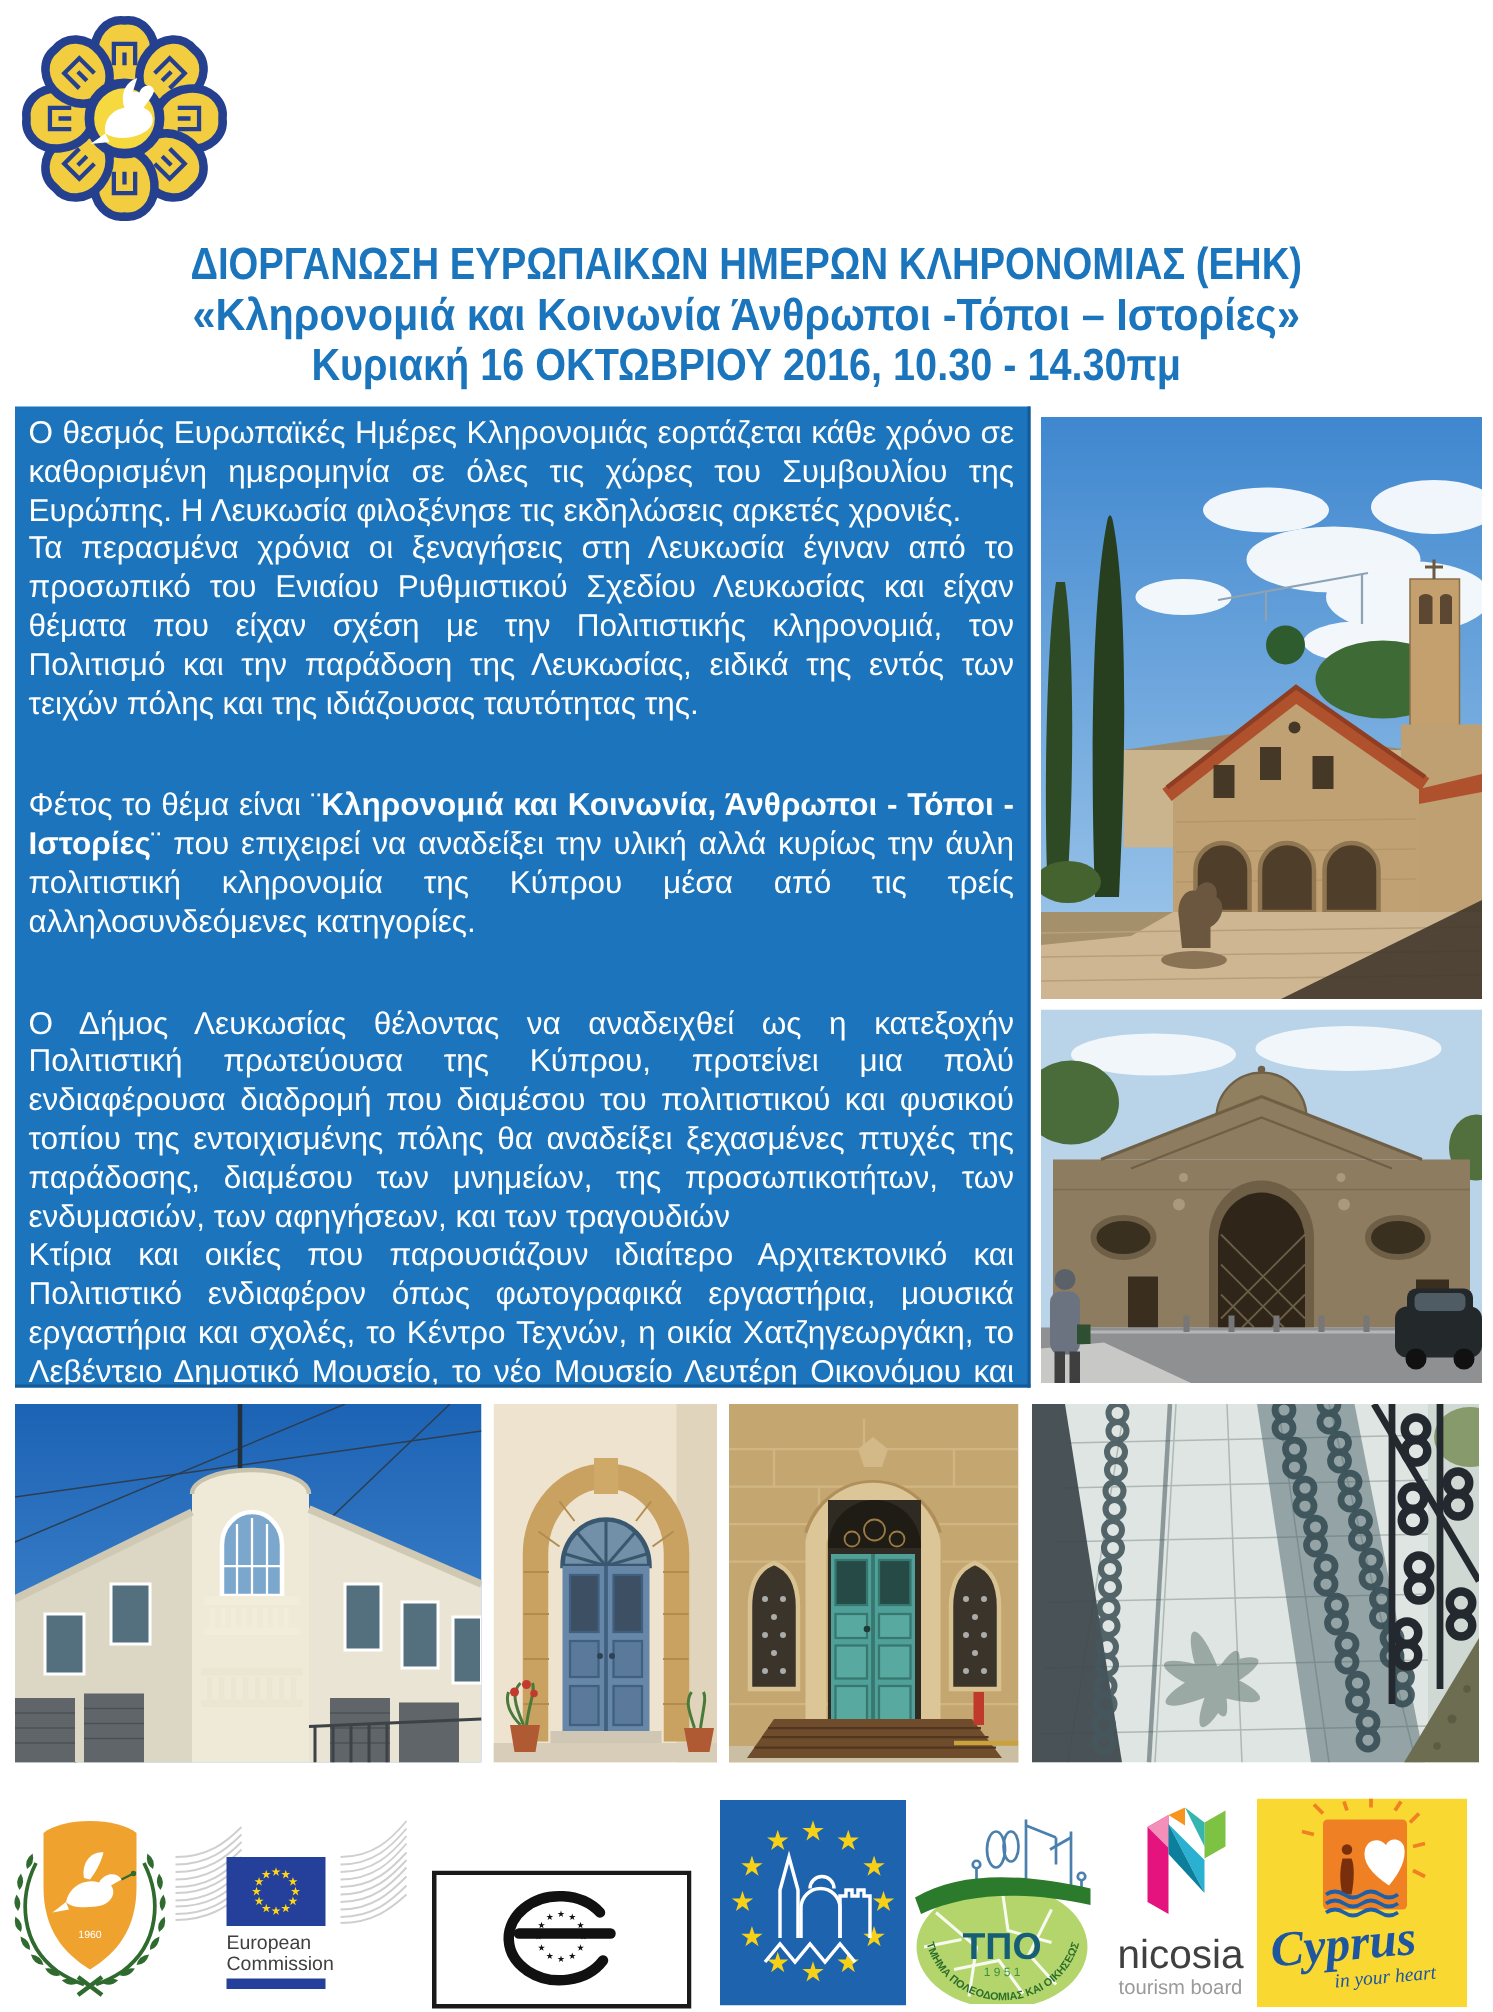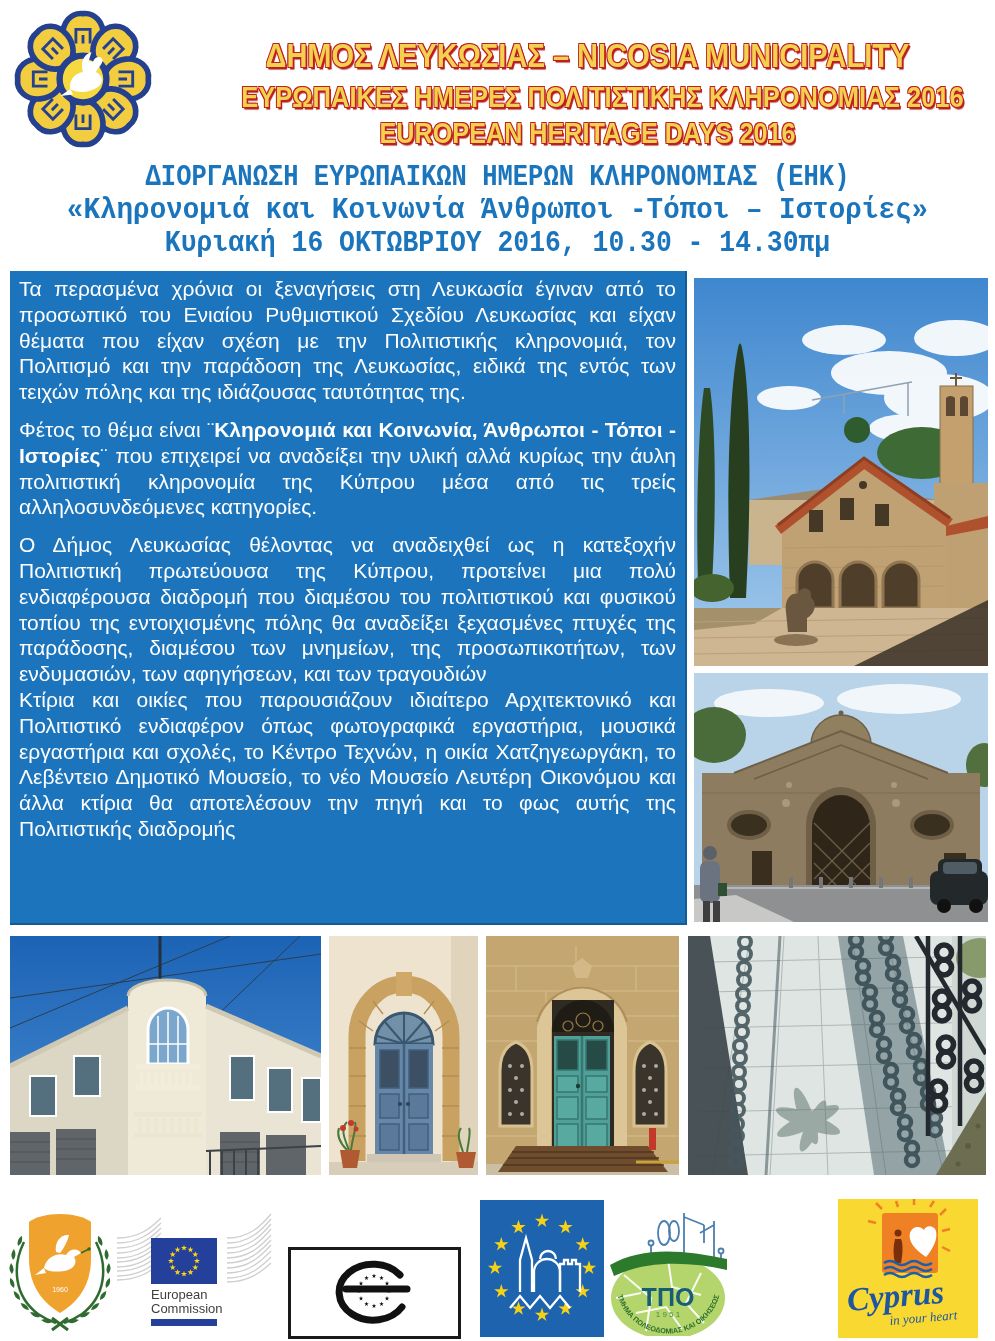--- a/index.html
+++ b/index.html
@@ -9,31 +9,31 @@
   .muni-logo{position:absolute;left:12px;top:8px;width:142px;height:142px;}
   .hdr{position:absolute;left:180px;top:34px;width:815px;text-align:center;}
   .hdr .hl{display:block;white-space:nowrap;font-weight:bold;
            color:#f2d050;
            text-shadow:1px 1px 0 #c01f1f,2px 2px 0 #c01f1f,-1px -1px 0 #c01f1f,
                        1px -1px 0 #c01f1f,-1px 1px 0 #c01f1f,2px 3px 1px rgba(150,20,20,.55);}
   .hl1{font-size:33px;transform:scaleX(.88);transform-origin:center;line-height:44px;}
   .hl2{font-size:30px;transform:scaleX(.85);transform-origin:center;line-height:37px;}
   .hl3{font-size:30px;transform:scaleX(.84);transform-origin:center;line-height:36px;}
   
-  .titles{position:absolute;left:0;top:160px;width:995px;text-align:center;color:#1b75bc;font-family:Liberation Mono, monospace;}
+  .titles{position:absolute;left:0;top:160px;width:995px;text-align:center;color:#1b75bc;}
   .titles .tl{display:block;white-space:nowrap;font-weight:bold;transform-origin:center;}
   .tl1{font-size:30px;transform:scaleX(.85);line-height:34px;}
   .tl2{font-size:30px;transform:scaleX(.92);line-height:33px;}
   .tl3{font-size:30px;transform:scaleX(.88);line-height:33px;}
   
   .panel{position:absolute;left:10px;top:271px;width:677px;height:654px;background:#1b74bc;
          border-right:2px solid #135a96;border-bottom:2px solid #135a96;
          box-sizing:border-box;padding:5px 9px;overflow:hidden;}
   .panel p{margin:0;color:#fff;font-size:21px;line-height:25.8px;text-align:justify;}
-  .panel p.gap{margin-top:12px;}
+  .panel p.gap{margin-top:42px;}
   .panel .b{font-weight:bold;}
   
   .ph{position:absolute;display:block;}
   .ph svg{display:block;}
   
   .lg{position:absolute;}
 </style>
 </head>
 <body>
 
@@ -88,33 +88,29 @@
       </g>
       <circle cx="50" cy="50" r="16.5" fill="#f5d93f" stroke="#25408f" stroke-width="4.5"></circle>
       <g>
         <path d="M50,45 C48,39 50,33 56,31 C54,37 53,41 52,45 Z" fill="#fff"></path>
         <path d="M41,57 C40,51 44,46 50,45 C49,40 53,36 57,38 C58,34 63,33 64,37 C63,40 61,42 59,45 C64,47 65,53 60,56 C54,60 46,60 41,57 Z" fill="#fff"></path>
         <path d="M41,57 L34,62 L43,61 Z" fill="#fff"></path>
       </g>
     </svg>
   </div>
 
-  <div class="hdr">
-    <span class="hl hl1">ΔΗΜΟΣ ΛΕΥΚΩΣΙΑΣ – NICOSIA MUNICIPALITY</span>
-    <span class="hl hl2">ΕΥΡΩΠΑΙΚΕΣ ΗΜΕΡΕΣ ΠΟΛΙΤΙΣΤΙΚΗΣ ΚΛΗΡΟΝΟΜΙΑΣ 2016</span>
-    <span class="hl hl3">EUROPEAN HERITAGE DAYS 2016</span>
-  </div>
 
   <div class="titles">
     <span class="tl tl1">ΔΙΟΡΓΑΝΩΣΗ ΕΥΡΩΠΑΙΚΩΝ ΗΜΕΡΩΝ ΚΛΗΡΟΝΟΜΙΑΣ (ΕΗΚ)</span>
     <span class="tl tl2">«Κληρονομιά και Κοινωνία Άνθρωποι -Τόποι – Ιστορίες»</span>
     <span class="tl tl3">Κυριακή 16 ΟΚΤΩΒΡΙΟΥ 2016, 10.30 - 14.30πμ</span>
   </div>
 
   <div class="panel">
+    <p>Ο θεσμός Ευρωπαϊκές Ημέρες Κληρονομιάς εορτάζεται κάθε χρόνο σε καθορισμένη ημερομηνία σε όλες τις χώρες του Συμβουλίου της Ευρώπης. Η Λευκωσία φιλοξένησε τις εκδηλώσεις αρκετές χρονιές.</p>
     <p>Τα περασμένα χρόνια οι ξεναγήσεις στη Λευκωσία έγιναν από το προσωπικό του Ενιαίου Ρυθμιστικού Σχεδίου Λευκωσίας και είχαν θέματα που είχαν σχέση με την Πολιτιστικής κληρονομιά, τον Πολιτισμό και την παράδοση της Λευκωσίας, ειδικά της εντός των τειχών πόλης και της ιδιάζουσας ταυτότητας της.</p>
     <p class="gap"><span>Φέτος το θέμα είναι ¨</span><span class="b">Κληρονομιά και Κοινωνία, Άνθρωποι - Τόποι - Ιστορίες</span><span>¨ που επιχειρεί να αναδείξει την υλική αλλά κυρίως την άυλη πολιτιστική κληρονομία της Κύπρου μέσα από τις τρείς αλληλοσυνδεόμενες κατηγορίες.</span></p>
     <p class="gap">Ο Δήμος Λευκωσίας θέλοντας να αναδειχθεί ως η κατεξοχήν Πολιτιστική πρωτεύουσα της Κύπρου, προτείνει μια πολύ ενδιαφέρουσα διαδρομή που διαμέσου του πολιτιστικού και φυσικού τοπίου της εντοιχισμένης πόλης θα αναδείξει ξεχασμένες πτυχές της παράδοσης, διαμέσου των μνημείων, της προσωπικοτήτων, των ενδυμασιών, των αφηγήσεων, και των τραγουδιών</p>
     <p>Κτίρια και οικίες που παρουσιάζουν ιδιαίτερο Αρχιτεκτονικό και Πολιτιστικό ενδιαφέρον όπως φωτογραφικά εργαστήρια, μουσικά εργαστήρια και σχολές, το Κέντρο Τεχνών, η οικία Χατζηγεωργάκη, το Λεβέντειο Δημοτικό Μουσείο, το νέο Μουσείο Λευτέρη Οικονόμου και άλλα κτίρια θα αποτελέσουν την πηγή και το φως αυτής της Πολιτιστικής διαδρομής</p>
   </div>
 
   <div class="ph" style="left:694px;top:278px;">
     <svg width="294" height="388" viewBox="0 0 294 388">
       <defs>
           <linearGradient id="sky1" x1="0" y1="0" x2="0" y2="1">
@@ -694,20 +690,35 @@
       </g>
       <path d="M4,62 C35,44 75,46 121,56 L121,67 C80,58 40,58 8,73 Z" fill="#2c7a2c"></path>
       <text x="62" y="103" text-anchor="middle" font-size="25" font-weight="bold" fill="#155e75" font-family="Liberation Sans, sans-serif">ΤΠΟ</text>
       <text x="62" y="114" text-anchor="middle" font-size="8" fill="#3f8f3f" font-family="Liberation Sans, sans-serif">1 9 5 1</text>
       <text font-size="7.2" font-weight="bold" fill="#2c6e2c" font-family="Liberation Sans, sans-serif">
         <textPath href="#tpoarc" startOffset="50%" text-anchor="middle">ΤΜΗΜΑ ΠΟΛΕΟΔΟΜΙΑΣ ΚΑΙ ΟΙΚΗΣΕΩΣ</textPath>
       </text>
     </svg>
   </div>
 
+  <div class="lg" style="left:737px;top:1205px;">
+    <svg width="100" height="132" viewBox="0 0 100 132">
+      <g>
+        <polygon points="28,13 42,5 42,71 28,63" fill="#e5137d"></polygon>
+        <polygon points="28,13 42,27 42,5" fill="#f290ba"></polygon>
+        <polygon points="42,5 53,0 53,12" fill="#f7941d"></polygon>
+        <polygon points="42,11 66,57 66,35" fill="#2ab0d0"></polygon>
+        <polygon points="42,11 42,31 66,57" fill="#0c7f9d"></polygon>
+        <polygon points="66,10 80,2 80,26 66,34" fill="#7dc242"></polygon>
+        <polygon points="53,0 66,10 66,26" fill="#35b5ad"></polygon>
+      </g>
+      <text x="50" y="107" text-anchor="middle" font-size="27" fill="#404040" letter-spacing="0" font-family="Liberation Sans, sans-serif">nicosia</text>
+      <text x="50" y="124" text-anchor="middle" font-size="13.5" fill="#9a9a9a" font-family="Liberation Sans, sans-serif">tourism board</text>
+    </svg>
+  </div>
 
   <div class="lg" style="left:838px;top:1199px;">
     <svg width="140" height="139" viewBox="0 0 140 139">
       <rect width="140" height="139" fill="#f9d832"></rect>
       <g stroke="#ef8023" stroke-width="2.5">
         <line x1="44" y1="10" x2="38" y2="4"></line>
           <line x1="60" y1="8" x2="58" y2="2"></line>
         <line x1="76" y1="6" x2="76" y2="0"></line>
           <line x1="92" y1="8" x2="96" y2="2"></line>
         <line x1="102" y1="16" x2="108" y2="10"></line>

